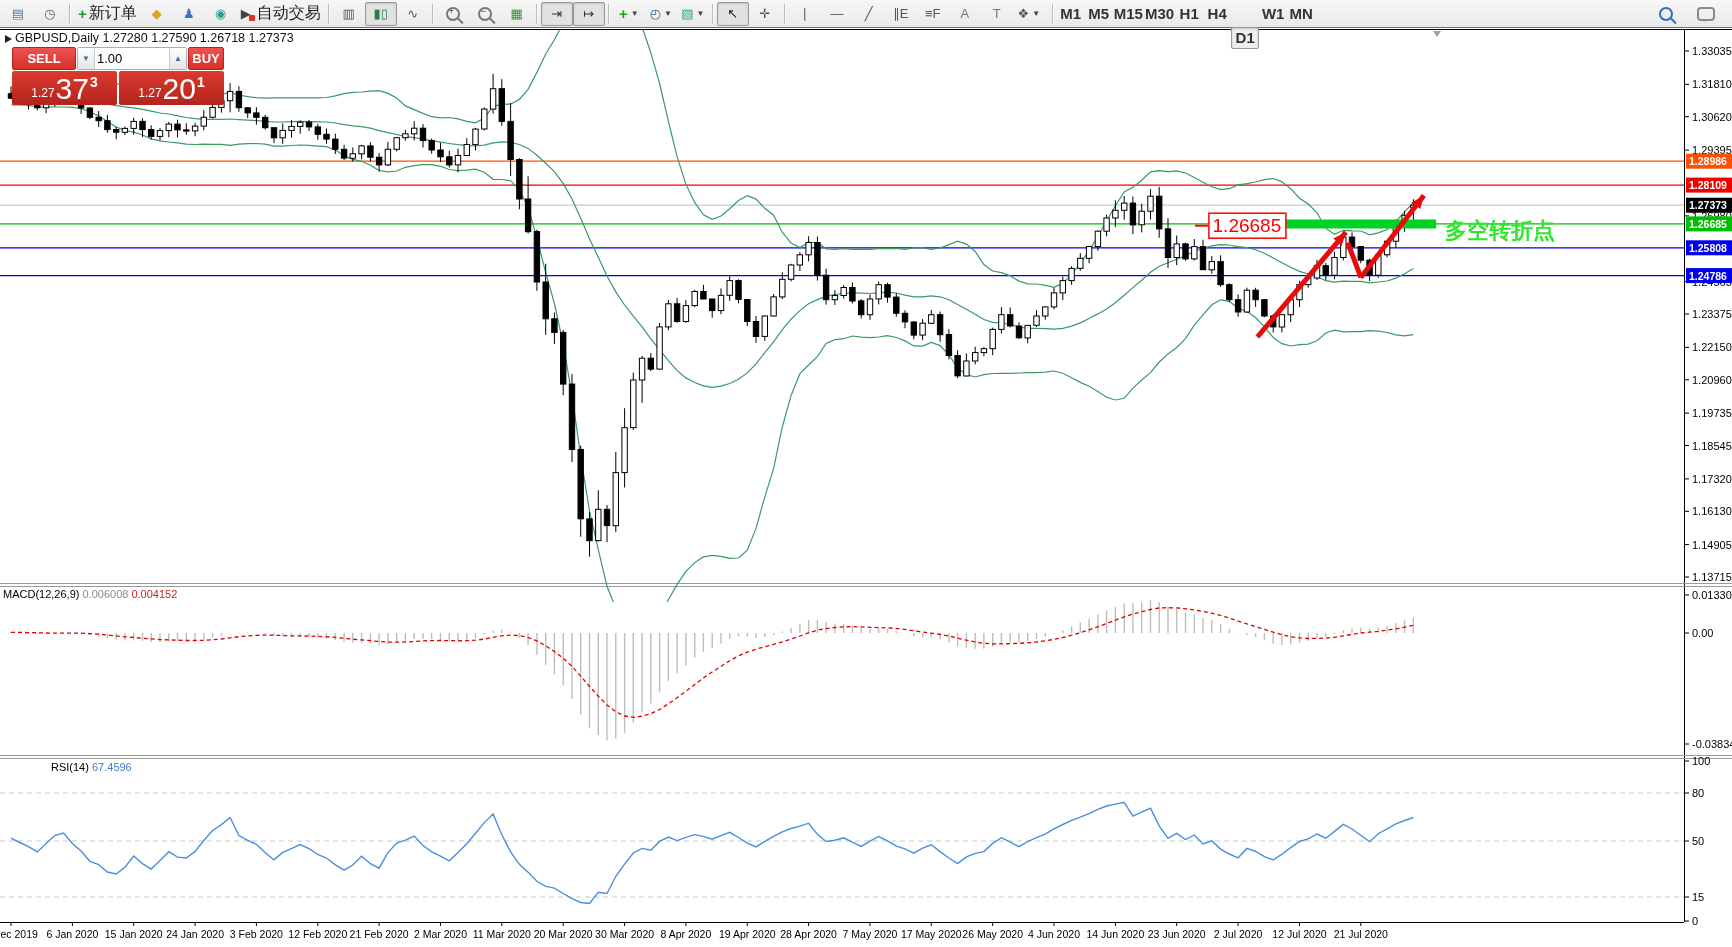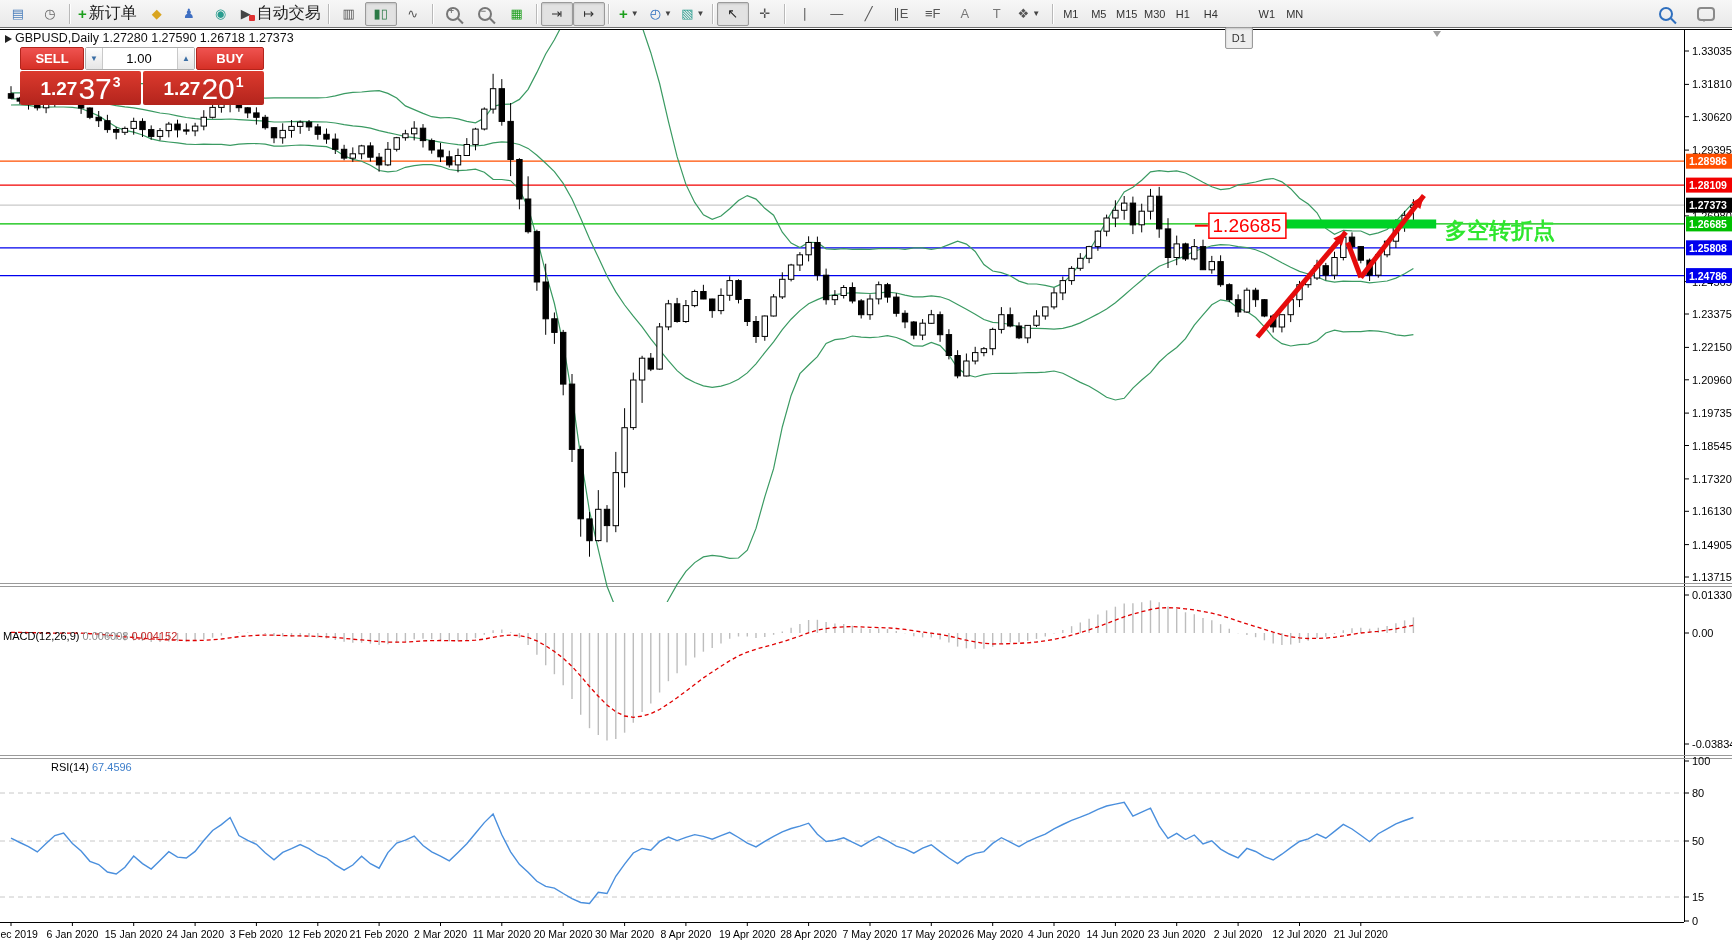--- a/index.html
+++ b/index.html
@@ -9,54 +9,54 @@
   .toolbar{position:absolute;left:0;top:0;width:1732px;height:28px;background:linear-gradient(#f7f7f7,#e9e9e9);
     border-bottom:1px solid #6f6f6f;display:flex;align-items:center;padding:0 2px;box-sizing:border-box;z-index:10;}
   .tb-sep{width:1px;height:20px;background:#b9b9b9;border-right:1px solid #fff;margin:0 3px;}
   .tb-btn{min-width:24px;height:22px;display:flex;align-items:center;justify-content:center;gap:2px;
     border:1px solid transparent;border-radius:2px;padding:0 3px;font-size:13px;cursor:default;white-space:nowrap;}
   .tb-btn.active{border:1px solid #9a9a9a;background:#e2e2e2;box-shadow:inset 0 1px 2px rgba(0,0,0,.15);}
   .tb-btn .lbl{font-size:16px;color:#1a1a1a;}
   .tb-btn .caret{font-size:8px;color:#444;margin-left:1px;}
   .tb-btn .badge{width:6px;height:6px;background:#e03131;border-radius:1px;margin-left:-4px;margin-top:8px;}
   .tf-btn{min-width:26px;height:20px;display:flex;align-items:center;justify-content:center;
-    font-size:11px;font-weight:normal;color:#333;border:1px solid transparent;border-radius:2px;}
+    font-size:15px;font-weight:bold;color:#333;border:1px solid transparent;border-radius:2px;}
   .tf-btn.active{border:1px solid #9a9a9a;background:#eee;box-shadow:inset 0 1px 2px rgba(0,0,0,.18);margin-top:48px;}
   .tb-right{margin-left:auto;display:flex;align-items:center;gap:8px;padding-right:8px;}
   .mag{width:10px;height:10px;border:2px solid #2f6fbe;border-radius:50%;position:relative;display:inline-block;}
   .mag::after{content:"";position:absolute;width:7px;height:2px;background:#2f6fbe;right:-6px;bottom:-3px;transform:rotate(45deg);}
   .mag .mg{position:absolute;left:1px;top:-3px;font:bold 9px "Liberation Sans",sans-serif;color:#2f6fbe;}
   .mag.gray{border-color:#777;} .mag.gray::after{background:#777;} .mag.gray .mg{color:#777;}
   .bubble{width:14px;height:10px;border:2px solid #8a8a8a;border-radius:4px;position:relative;display:inline-block;}
   .bubble::after{content:"";position:absolute;left:2px;bottom:-6px;border:3px solid transparent;border-top-color:#8a8a8a;}
 
   
   .chart-svg{position:absolute;left:0;top:28px;z-index:1;}
   .chart-title{position:absolute;left:15px;top:31px;z-index:4;font-size:12.5px;color:#111;}
   .chart-title b{font-weight:normal;}
   .chart-menu-tri{position:absolute;left:5px;top:35px;width:0;height:0;z-index:4;
     border-left:7px solid #222;border-top:4px solid transparent;border-bottom:4px solid transparent;}
   .ind-label{position:absolute;z-index:4;font-size:11px;color:#000;}
   .ind-label .v1{color:#8c8c8c;} .ind-label .v2{color:#c62828;} .ind-label .vb{color:#3d7ecb;}
 
   
-  .qp{position:absolute;left:20px;top:47px;width:244px;z-index:5;}
+  .qp{position:absolute;left:12px;top:47px;width:212px;z-index:5;}
   .qp-row1{display:flex;height:23px;gap:1px;}
   .qp-btn{background:linear-gradient(#ef5350,#d63026);color:#fff;font-weight:bold;font-size:13px;
     display:flex;align-items:center;justify-content:center;border-radius:2px;border:1px solid #b3241c;box-sizing:border-box;}
   .sell-btn{width:64px;} .buy-btn{flex:1;}
   .vol-wrap{display:flex;width:110px;border:1px solid #adadad;border-radius:2px;background:#fff;box-sizing:border-box;}
   .vol-spin{width:17px;background:linear-gradient(#fdfdfd,#e6e6e6);display:flex;align-items:center;justify-content:center;
     font-size:8px;color:#3a6ea5;border:0;}
   .vol-spin.dn{border-right:1px solid #c9c9c9;} .vol-spin.up{border-left:1px solid #c9c9c9;}
-  .vol-input{flex:1;border:0;outline:none;text-align:center;font-size:13px;padding-right:4px;width:50px;font-family:"Liberation Sans",sans-serif;}
+  .vol-input{flex:1;border:0;outline:none;text-align:left;font-size:13px;padding-right:4px;width:50px;font-family:"Liberation Sans",sans-serif;}
   .qp-row2{display:flex;height:34px;margin-top:1px;gap:2px;}
   .price-block{flex:1;background:linear-gradient(#dc3a2e,#b3241c);border-radius:2px;color:#fff;
     display:flex;align-items:flex-end;justify-content:center;padding-bottom:1px;}
-  .price-block .sm{font-size:19px;font-weight:bold;margin:0 1px 4px 0;}
+  .price-block .sm{font-size:12px;font-weight:normal;margin:0 1px 4px 0;}
   .price-block .bg{font-size:30px;font-weight:normal;line-height:30px;}
   .price-block .sp{font-size:14px;font-weight:bold;margin:1px 0 0 1px;align-self:flex-start;padding-top:2px;}
 
   
   .ax{font:11px "Liberation Sans",sans-serif;fill:#000;}
   .axd{font:10.5px "Liberation Sans",sans-serif;fill:#000;}
   .tagt{font:bold 10.5px "Liberation Sans",sans-serif;fill:#fff;}
 </style>
 </head>
 <body>
@@ -863,21 +863,21 @@
         <span class="sp">3</span>
       </div>
       <div class="price-block">
         <span class="sm">1.27</span>
         <span class="bg">20</span>
         <span class="sp">1</span>
       </div>
     </div>
   </div>
 
-  <div class="ind-label" style="left:3px;top:588px;margin-top:42px;">
+  <div class="ind-label" style="left:3px;top:588px;">
     <span>MACD(12,26,9)</span>
     <span class="v1">0.006008</span>
     <span class="v2">0.004152</span>
   </div>
   <div class="ind-label" style="left:3px;top:761px;margin-left:48px;">
     <span>RSI(14)</span>
     <span class="vb">67.4596</span>
   </div>
 
 </div>

